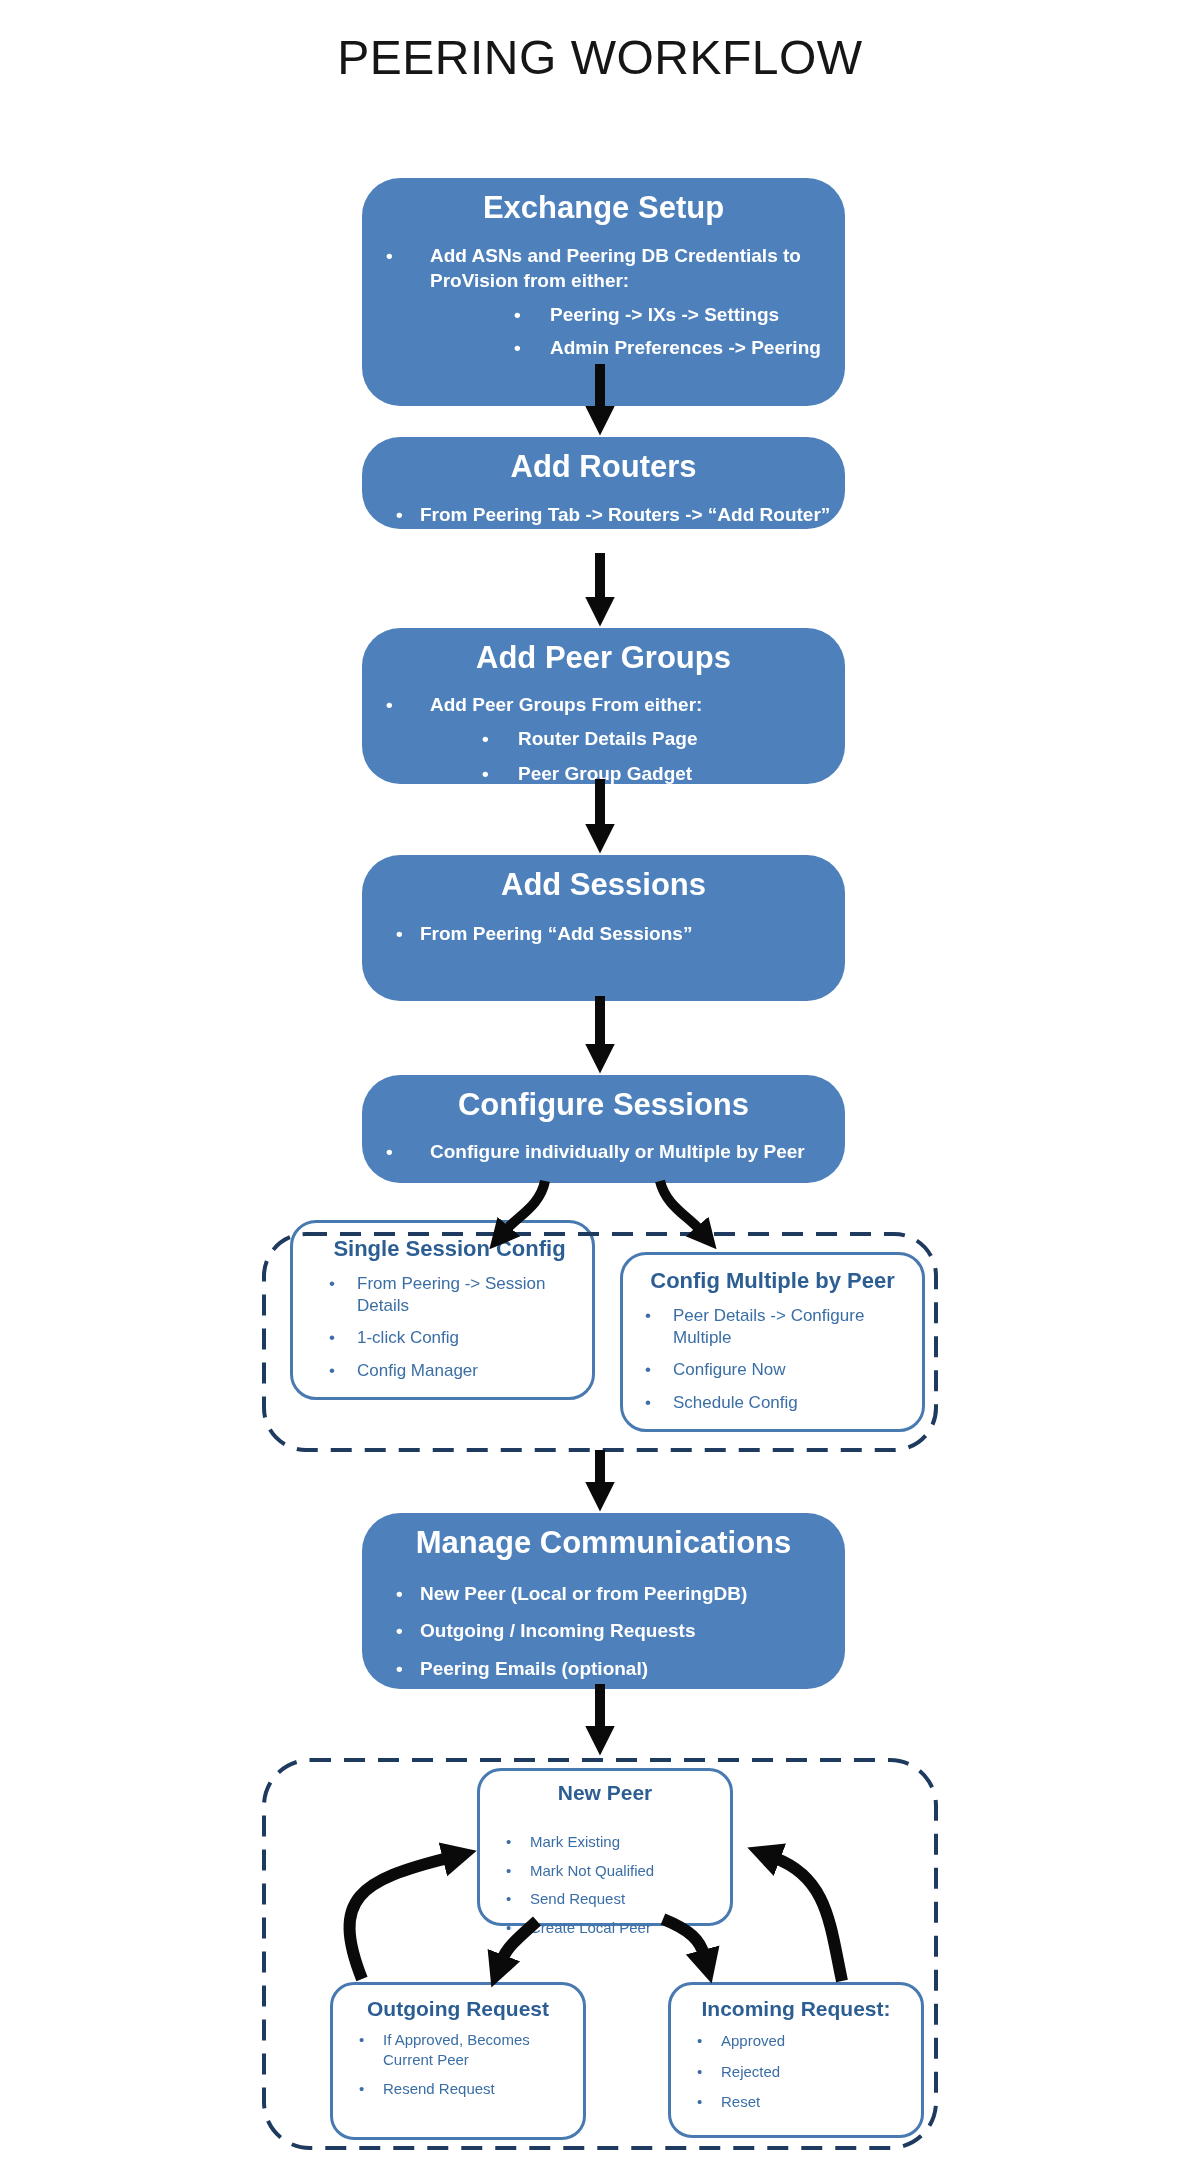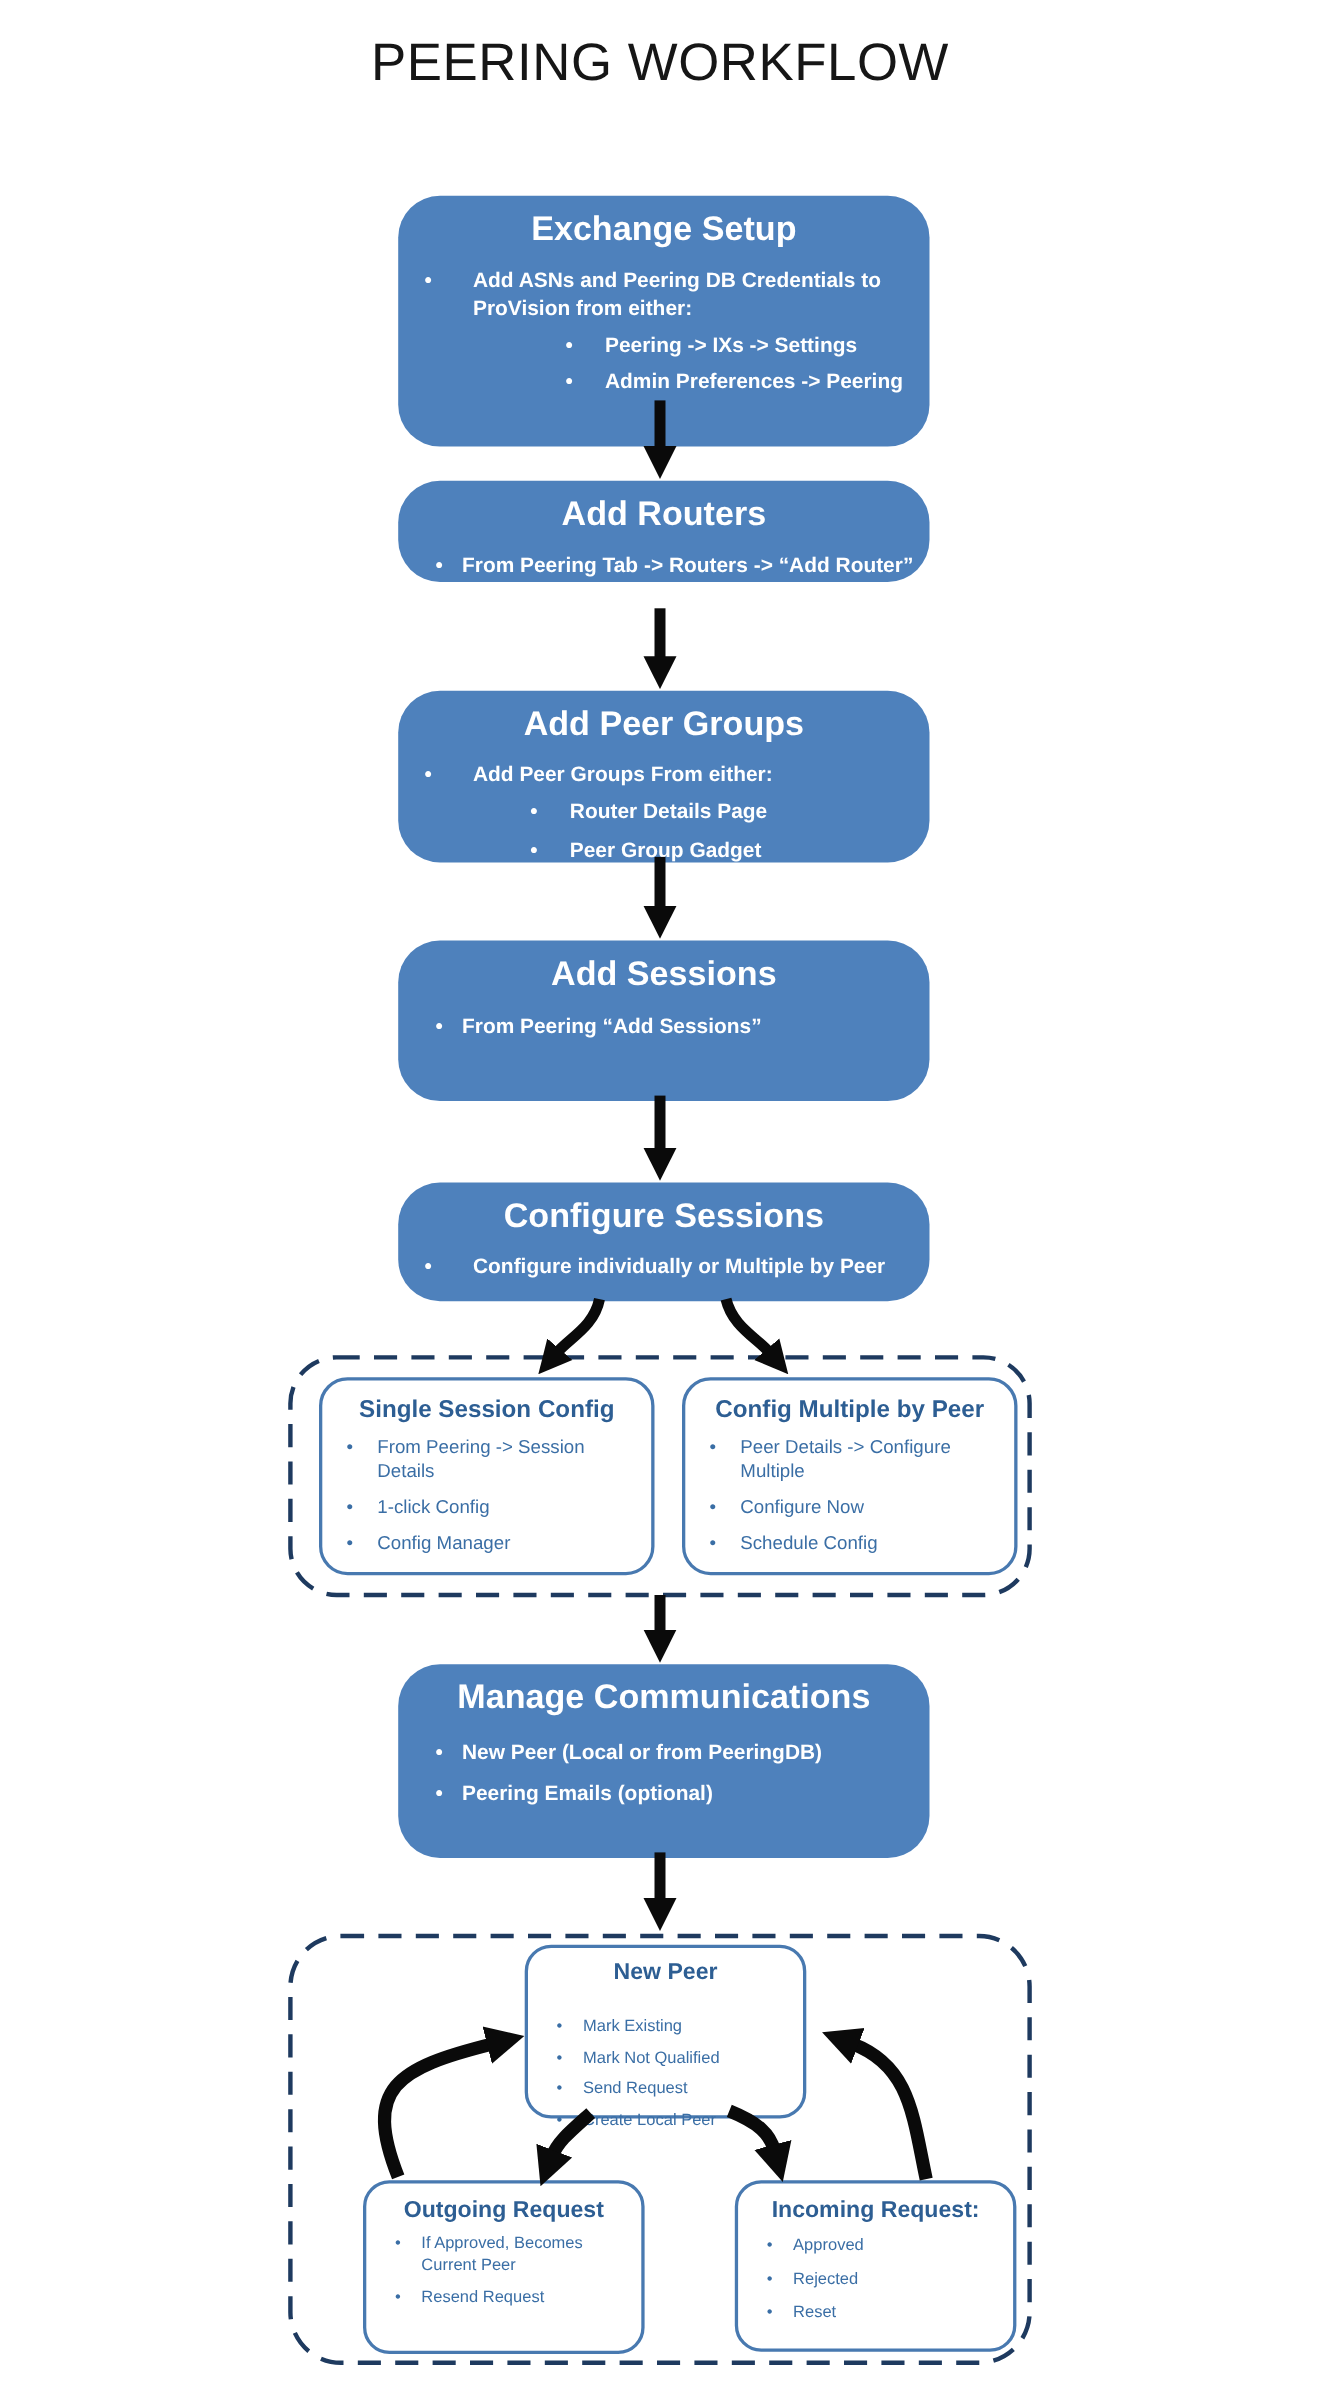--- a/index.html
+++ b/index.html
@@ -70,21 +70,21 @@
   }
   .wb h3{
     margin:13px 6px 0; text-align:center;
     font-size:22px; font-weight:700; color:#2D5E93; line-height:1.15;
   }
   .wb ul{list-style:none; margin:12px 0 0 22px; padding:0;}
   .wb li{display:flex; font-size:17px; font-weight:400; line-height:1.3; margin-bottom:10px;}
   .wb li::before{content:"•"; flex:0 0 28px;}
   .wb .t{max-width:220px;}
 
-  #wb-single{left:290px; top:1252px; width:305px; height:180px;}
+  #wb-single{left:290px; top:1220px; width:305px; height:180px;padding-left:14px;}
   #wb-multiple{left:620px; top:1252px; width:305px; height:180px;}
 
   #wb-newpeer{left:477px; top:1768px; width:256px; height:158px; border-radius:24px;}
   #wb-newpeer h3{font-size:21px; margin-top:10px;}
   #wb-newpeer ul{margin:27px 0 0 26px;}
   #wb-newpeer li{font-size:15px; margin-bottom:9px;}
   #wb-newpeer li::before{flex-basis:24px;}
 
   #wb-outgoing{left:330px; top:1982px; width:256px; height:158px; border-radius:24px;}
   #wb-outgoing h3{font-size:21px; margin-top:12px;}
@@ -198,20 +198,23 @@
           <span class="t">Schedule Config</span>
         </li>
     </ul>
   </div>
 
   <div class="bb" id="box-manage">
     <h2>Manage Communications</h2>
     <ul>
       <li class="nowrap">
           <span class="t">New Peer (Local or from PeeringDB)</span>
+        </li>
+      <li class="nowrap">
+          <span class="t">Outgoing / Incoming Requests</span>
         </li>
       <li class="nowrap">
           <span class="t">Peering Emails (optional)</span>
         </li>
     </ul>
   </div>
 
   <div class="wb" id="wb-newpeer">
     <h3>New Peer</h3>
     <ul>

